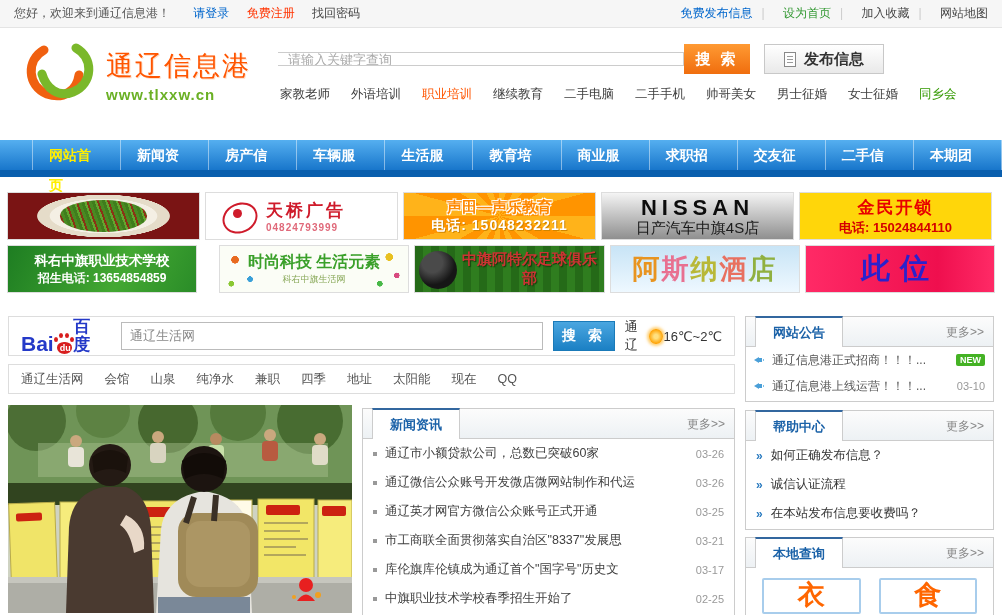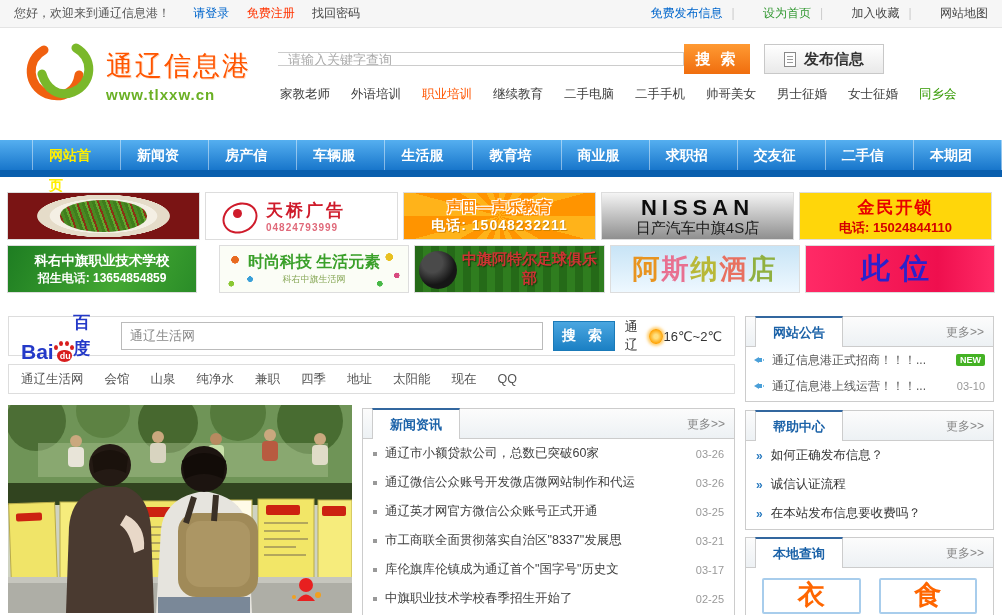--- a/index.html
+++ b/index.html
@@ -8,21 +8,21 @@
   .page { position:relative; width:1002px; height:615px; background:#fff; overflow:hidden; }
   a { text-decoration:none; cursor:pointer; }
 
   
   .topbar { height:28px; background:#f6f6f6; border-bottom:1px solid #e4e4e4;
             display:flex; justify-content:space-between; align-items:center; padding:0 14px;
             font-size:12px; color:#555; }
   .topbar-left span { margin-right:6px; }
   .lnk { color:#444; margin-left:14px; }
   .lnk.blue { color:#0066cc; } .lnk.red { color:#ff3300; } .lnk.green { color:#339933; }
-  .topbar-right .lnk { margin-left:16px; }
+  .topbar-right .lnk { margin-left:6px; }
   .topbar-right i { font-style:normal; color:#ccc; margin:0 9px; }
 
   
   .header { position:relative; height:112px; background:#fff; }
   .logo { position:absolute; left:24px; top:14px; display:flex; align-items:center; gap:10px; }
   .logo-name { display:block; font-size:27px; font-weight:normal; color:#ff5500; letter-spacing:2px;
                text-shadow:1px 1px 0 #ffe0cc; }
   .logo-url { display:block; font-size:15px; font-weight:bold; color:#6ab024; letter-spacing:1px; margin-top:2px; }
 
   .search-row { position:absolute; left:278px; top:16px; display:flex; align-items:center; }
@@ -108,21 +108,21 @@
   .ad-hotel .ad-title span:nth-child(3){color:#b8b838;} .ad-hotel .ad-title span:nth-child(4){color:#e87060;}
   .ad-hotel .ad-title span:nth-child(5){color:#90b040;}
   .ad-ciwei { background:linear-gradient(90deg,#ff2a66,#ef0f4e 70%,#ff2a66); }
   .ad-ciwei .ad-title { color:#2a22cc; font-size:29px; font-weight:bold; letter-spacing:10px; }
 
   
   .baidu-box { position:absolute; left:8px; top:139px; width:727px; height:40px; border:1px solid #ddd;
                display:flex; align-items:center; padding:0 12px; gap:10px; }
   .bd-logo { display:flex; align-items:flex-end; margin-right:6px; }
   .bd-bai { color:#2439c8; font-weight:bold; font-size:21px; line-height:20px; }
-  .bd-cn { color:#2439c8; font-weight:bold; font-size:17px; line-height:26px; }
+  .bd-cn { color:#2439c8; font-weight:bold; font-size:17px; line-height:18px; }
   .paw { position:relative; width:21px; height:21px; display:inline-block; }
   .paw::before { content:""; position:absolute; left:3px; bottom:0; width:15px; height:12px;
                  background:#d81e1e; border-radius:46% 46% 50% 50%; }
   .paw::after { content:""; position:absolute; left:0; top:4px; width:4px; height:5px; border-radius:50%;
                 background:#d81e1e; box-shadow:5px -4px 0 0 #d81e1e, 11px -4px 0 0 #d81e1e, 16px 0 0 0 #d81e1e; }
   .paw-du { position:absolute; left:6px; bottom:1px; z-index:1; color:#fff; font-size:9px; font-weight:bold; font-style:normal; }
   .bd-input { width:440px; height:28px; border:1px solid #bbb; padding:0 8px; font-size:13px; color:#888;
               outline:none; font-family:inherit; }
   .bd-btn { width:64px; height:30px; border:1px solid #1a7ab8; background:linear-gradient(#4aa6e0,#1b80c4);
             color:#fff; font-size:14px; font-weight:bold; letter-spacing:4px; cursor:pointer; font-family:inherit; }

